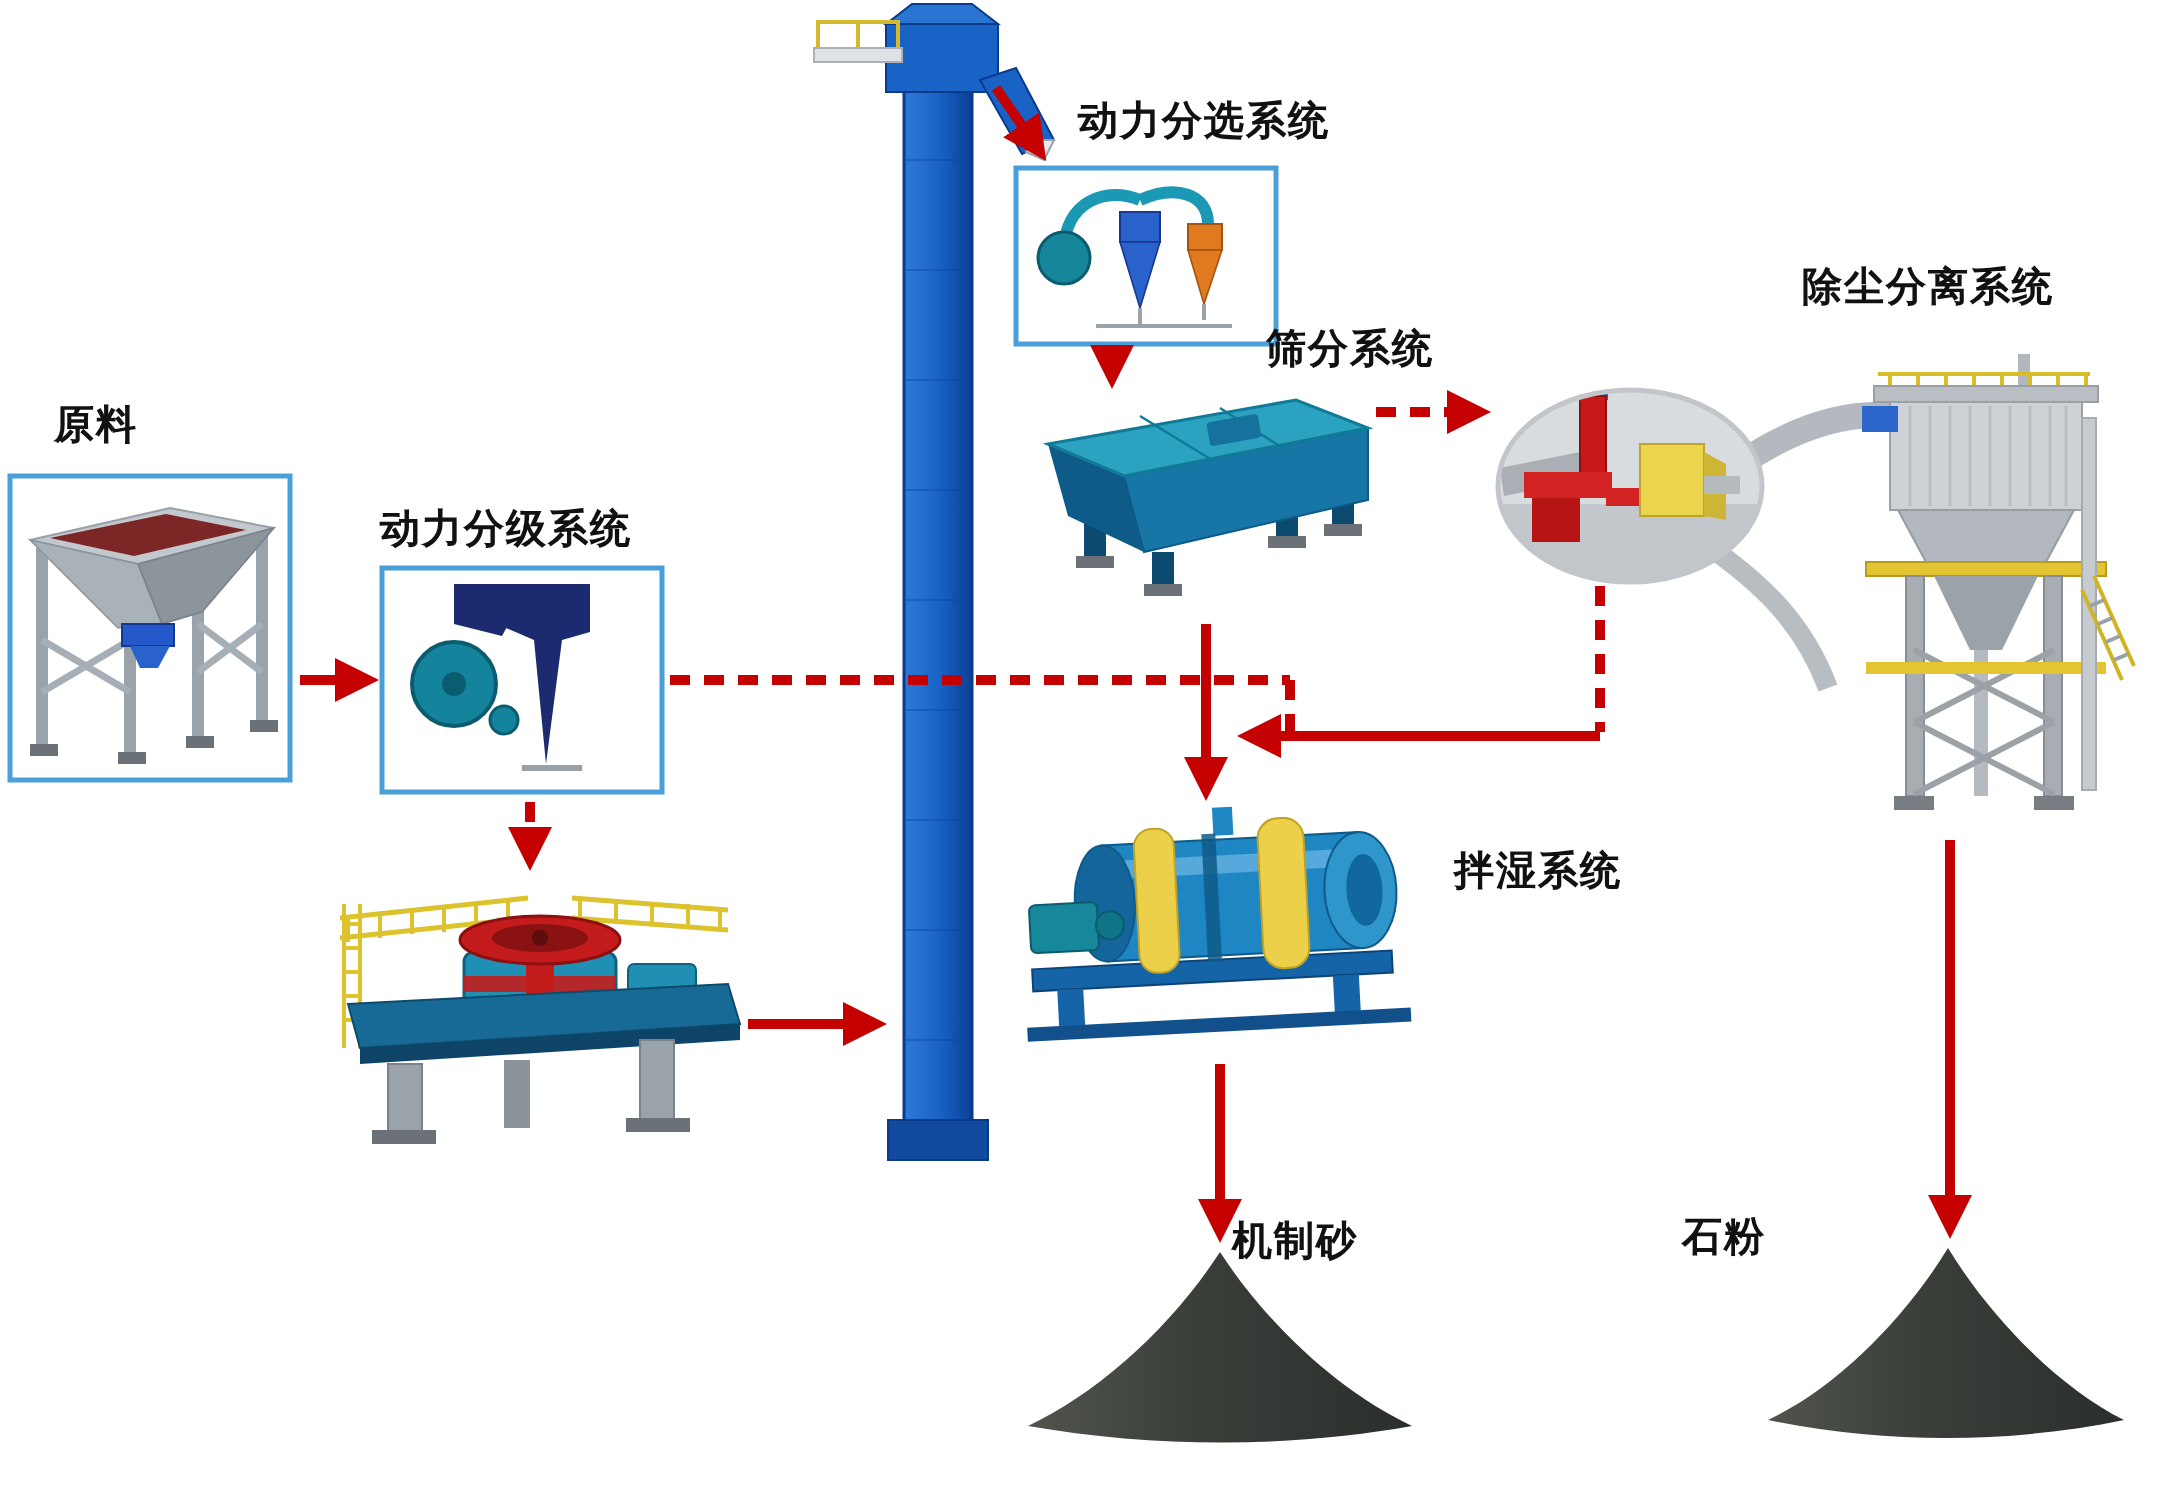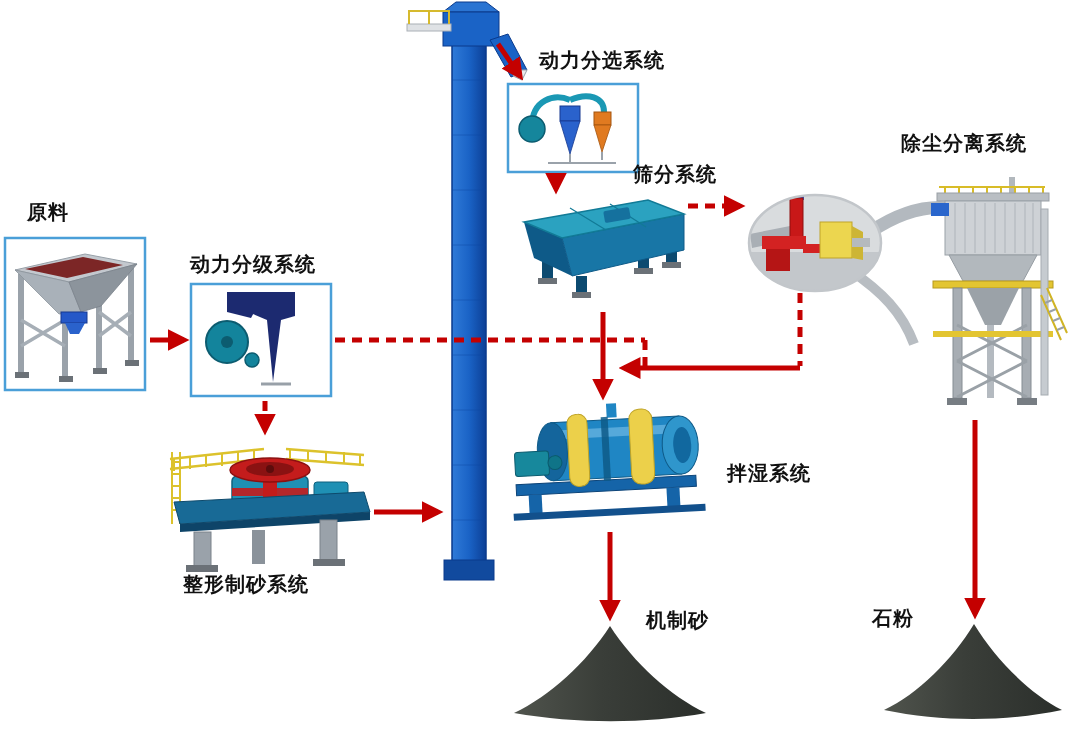--- a/index.html
+++ b/index.html
@@ -206,18 +206,17 @@
     <path class="arrow" marker-end="url(#ah)" d="M975,420 L975,614"></path>
     <path class="arrow" marker-end="url(#ah)" d="M374,512 L438,512"></path>
   </g>
 </svg>
 
 <div class="label" style="left:27px;top:199px">原料</div>
 <div class="label" style="left:190px;top:251px">动力分级系统</div>
 <div class="label" style="left:539px;top:47px">动力分选系统</div>
 <div class="label" style="left:633px;top:161px">筛分系统</div>
 <div class="label" style="left:901px;top:130px">除尘分离系统</div>
-<div class="label" style="left:183px;top:571px">整形制砂系统</div>
-<div class="label" style="left:727px;top:460px">拌湿系统</div>
-<div class="label" style="left:646px;top:607px">机制砂</div>
-<div class="label" style="left:872px;top:605px">石粉</div>
+<div class="label" style="left:727px;top:422px">拌湿系统</div>
+<div class="label" style="left:616px;top:607px">机制砂</div>
+<div class="label" style="left:841px;top:605px">石粉</div>
 
 </div>
 
 </body></html>

